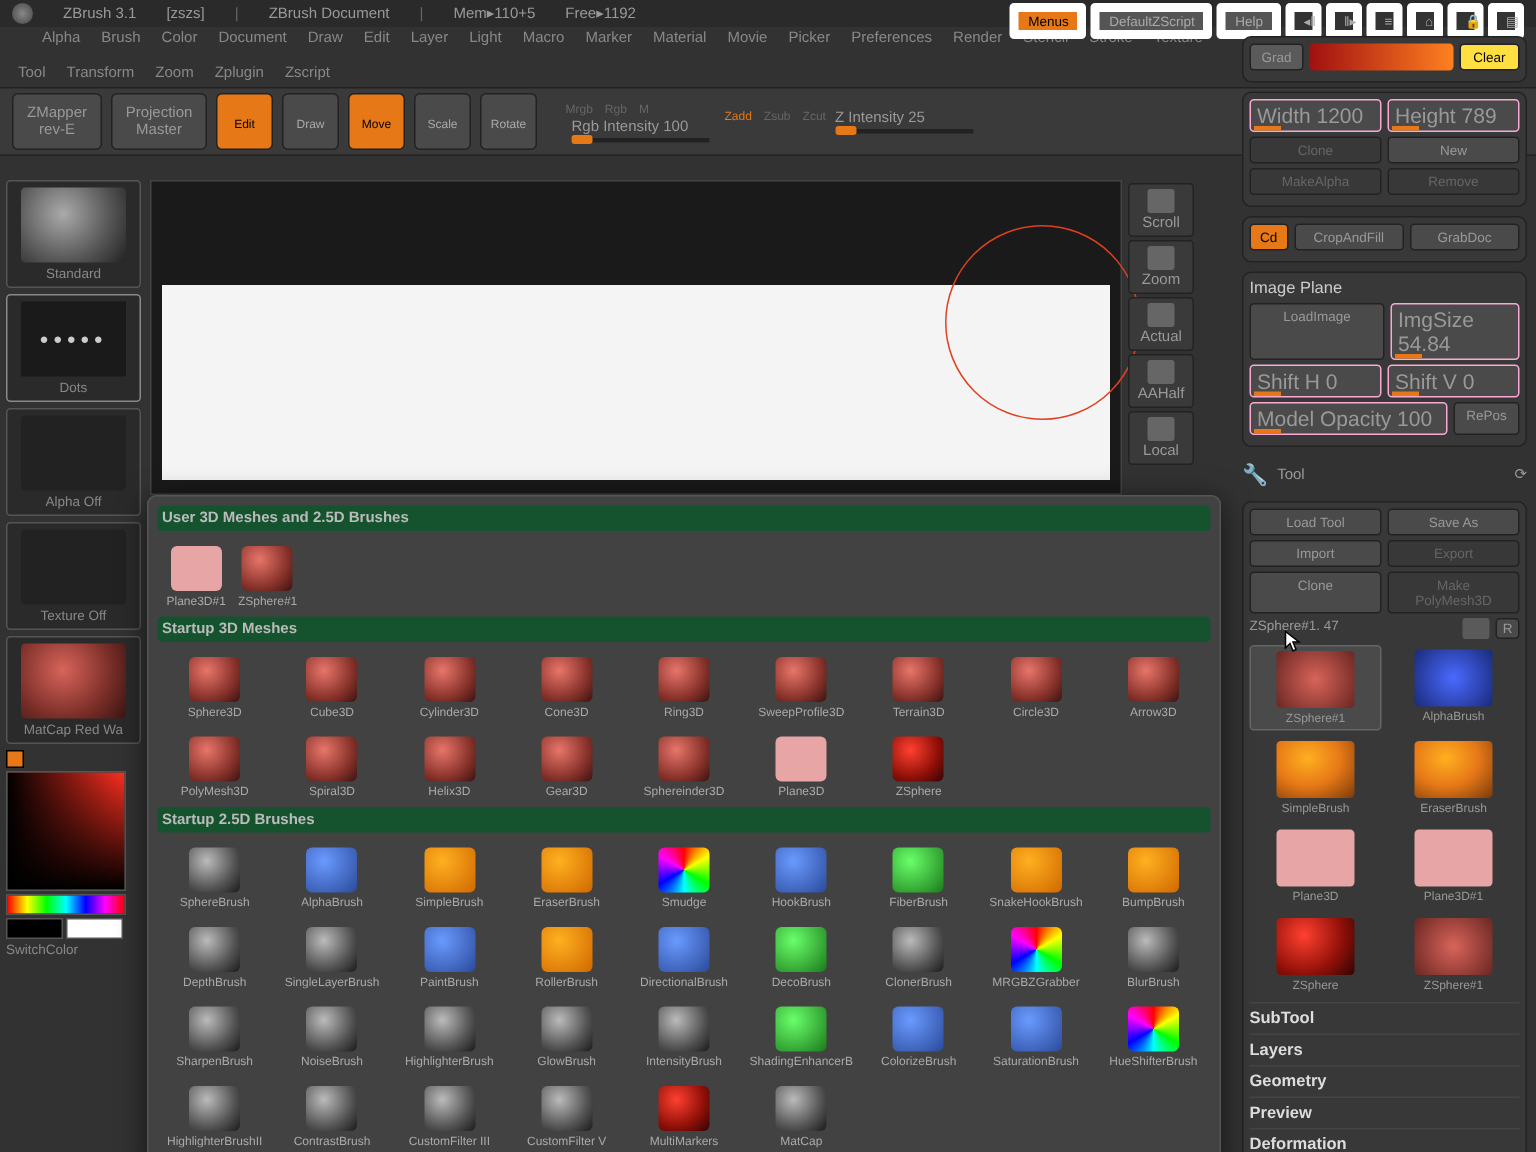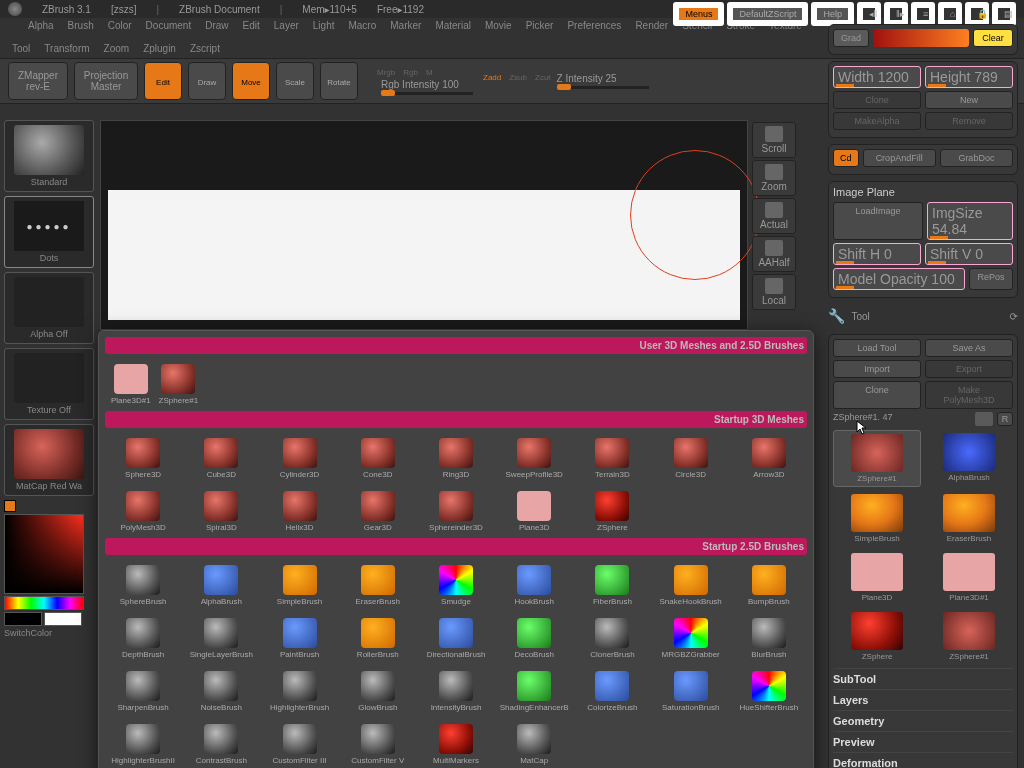--- a/index.html
+++ b/index.html
@@ -52,21 +52,21 @@
 .tool-section{padding:4px 0;font-size:11px;color:#ddd;font-weight:bold;border-top:1px solid #444;cursor:pointer}
 .tool-grid{display:grid;grid-template-columns:1fr 1fr;gap:4px;margin:4px 0}
 .tool-item{display:flex;flex-direction:column;align-items:center;gap:2px;padding:3px;border-radius:3px}
 .tool-item.sel{background:#4a4a4a;border:1px solid #666}
 .tool-thumb{width:52px;height:38px;background:radial-gradient(circle,#d8645a,#6a2622);border-radius:3px}
 .tool-thumb.s{background:radial-gradient(ellipse at 40% 30%,#ffb020,#e67817 50%,#7a3a0a)}
 .tool-thumb.pink{background:#e8a5a5}
 .tool-thumb.red{background:radial-gradient(circle at 35% 30%,#ff4030,#901008 60%,#300404)}
 .tool-name{font-size:8px;color:#999}
 .popup{position:absolute;left:98px;top:330px;width:716px;background:#424242;border:1px solid #555;border-radius:6px;padding:6px;box-shadow:0 4px 20px rgba(0,0,0,.6)}
-.popup-header{text-align:right;font-size:10px;color:#bbb;font-weight:bold;padding:3px;background:#be185d;border-radius:3px;margin-bottom:4px}
+.popup-header{text-align:left;font-size:10px;color:#bbb;font-weight:bold;padding:3px;background:#14532d;border-radius:3px;margin-bottom:4px}
 .popup-grid{display:grid;grid-template-columns:repeat(9,1fr);gap:2px;padding:4px 0}
 .popup-item{display:flex;flex-direction:column;align-items:center;gap:2px;padding:2px;cursor:pointer}
 .pi-thumb{width:34px;height:30px;border-radius:4px;background:radial-gradient(circle at 35% 30%,#e8756a,#8a342c 60%,#3a1210)}
 .pi-thumb.pink{background:#e8a5a5}
 .pi-thumb.gray{background:radial-gradient(circle at 35% 30%,#bbb,#555 60%,#1a1a1a)}
 .pi-thumb.blue{background:radial-gradient(circle at 35% 30%,#6a9aff,#2a4a9a)}
 .pi-thumb.orange{background:radial-gradient(circle at 35% 30%,#ffb020,#d06800)}
 .pi-thumb.green{background:radial-gradient(circle at 35% 30%,#6aff6a,#1a7a1a)}
 .pi-thumb.red2{background:radial-gradient(circle at 35% 30%,#ff4030,#901008 60%,#300404)}
 .pi-thumb.multi{background:conic-gradient(red,yellow,lime,cyan,blue,magenta,red)}

